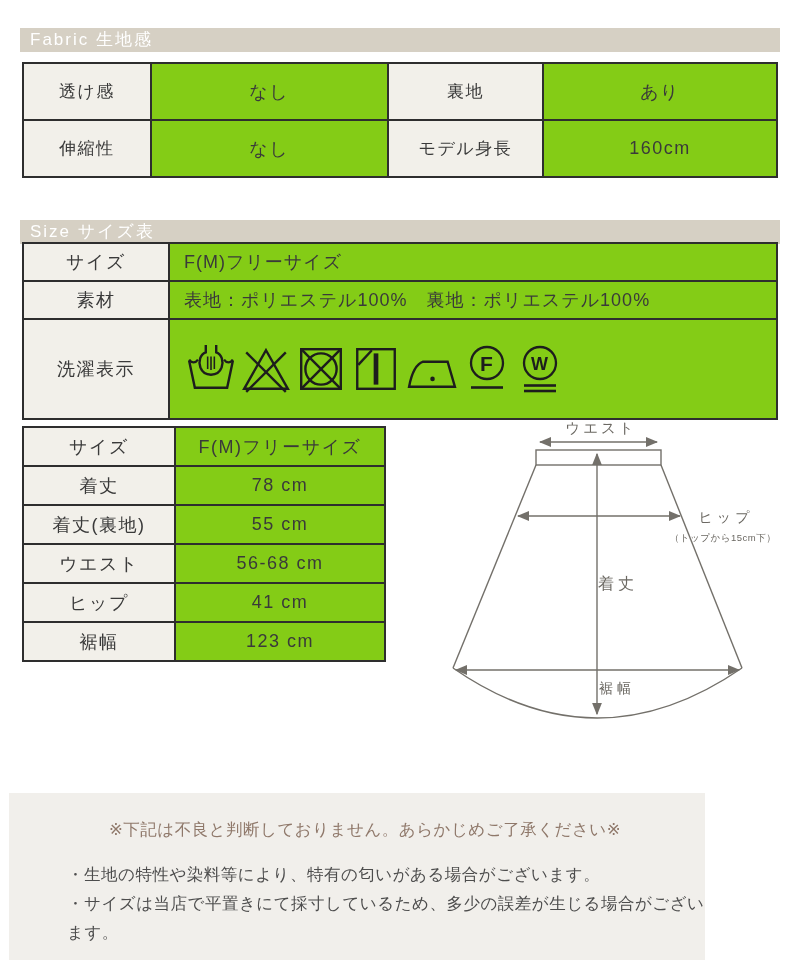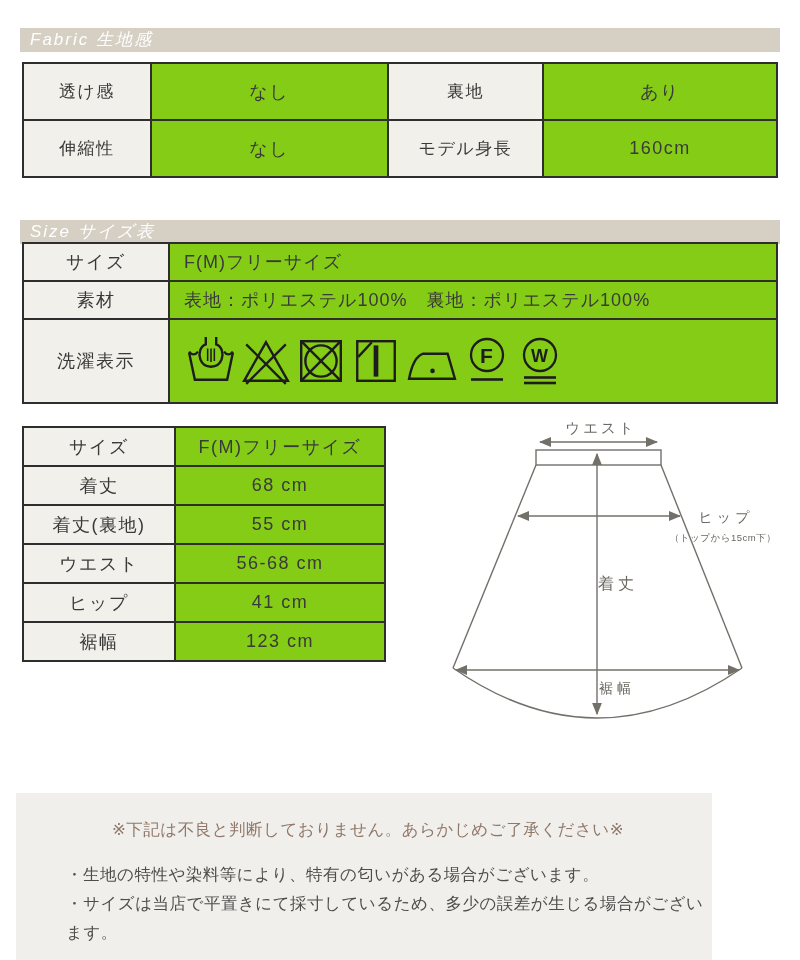--- a/index.html
+++ b/index.html
@@ -11,21 +11,21 @@
     position:relative;
     overflow:hidden;
   }
   .page { position:relative; width:800px; height:960px; background:#fff; }
 
   
   .sec-header {
     position:absolute; left:20px; width:760px; height:24px;
     background:#d6d0c4; color:#ffffff;
     font-size:17px; line-height:24px; letter-spacing:2px;
-    padding-left:10px; font-weight:500;font-style:italic;
+    padding-left:10px; font-weight:500;
   }
   .sec-header.fabric { top:28px; }
   .sec-header.size   { top:220px; }
 
   
   table.tbl { border-collapse:collapse; table-layout:fixed; position:absolute; background:#fff; }
   table.tbl td {
     border:2px solid #2e2e2e;
     text-align:center; vertical-align:middle;
     color:#3a3a3a; font-size:18px; letter-spacing:1.5px;
@@ -40,39 +40,39 @@
   .fabric-tbl .c2 { width:151px;margin-top:8px; }
   .fabric-tbl .c3 { width:227px; }
   .fabric-tbl td.lbl { font-size:17px; }
 
   .size-tbl { left:22px; top:242px; width:756px; }
   .size-tbl .c0 { width:146px; }
   .size-tbl td { font-size:17px; }
   .size-tbl td.val { text-align:left; padding-left:14px; letter-spacing:1px; }
   .size-tbl tr.r0 td { height:38px; }
   .size-tbl tr.r1 td { height:38px; }
-  .size-tbl tr.r2 td { height:84px; }
+  .size-tbl tr.r2 td { height:100px; }
 
   .wash-icons { display:flex; align-items:center; gap:5px; padding:2px 0 2px 2px; }
   .wash-icons svg { display:block; }
 
   .meas-tbl { left:22px; top:426px; width:362px; }
   .meas-tbl td { height:39px; font-size:17px; letter-spacing:2px; }
   .meas-tbl .c0 { width:152px; }
   .meas-tbl .c1 { width:210px; }
 
   
   .diagram { position:absolute; left:425px; top:412px; width:360px; height:335px; }
   .diagram text { fill:#6b6862; font-family:"Liberation Sans","DejaVu Sans",sans-serif; }
 
   
   .notice {
-    position:absolute; left:16px; top:793px; width:696px; height:167px;
+    position:absolute; left:9px; top:793px; width:696px; height:167px;
     background:#f1efeb;
-    padding:26px 0 0 8px;
+    padding:26px 0 0 16px;
   }
   .notice-title {
     text-align:center; color:#8f786a;
     font-size:16.5px; letter-spacing:0.5px;
     margin-bottom:19px;
   }
   .notice-items { padding-left:42px; }
   .notice-item {
     color:#4d4d4d; font-size:16.5px; line-height:29px; letter-spacing:0.5px;
   }
@@ -171,21 +171,21 @@
     </table>
 
   <table class="tbl meas-tbl">
     <tbody>
         <tr>
       <td class="lbl c0">サイズ</td>
       <td class="val c1">F(M)フリーサイズ</td>
     </tr>
     <tr>
       <td class="lbl c0">着丈</td>
-      <td class="val c1">68 cm</td>
+      <td class="val c1">78 cm</td>
     </tr>
     <tr>
       <td class="lbl c0">着丈(裏地)</td>
       <td class="val c1">55 cm</td>
     </tr>
     <tr>
       <td class="lbl c0">ウエスト</td>
       <td class="val c1">56-68 cm</td>
     </tr>
     <tr>

